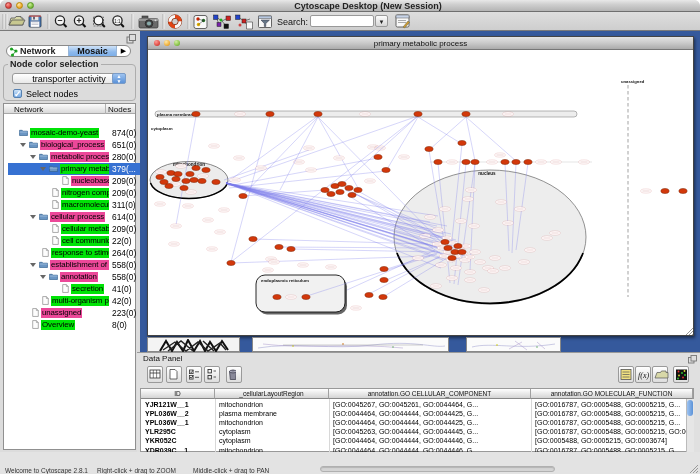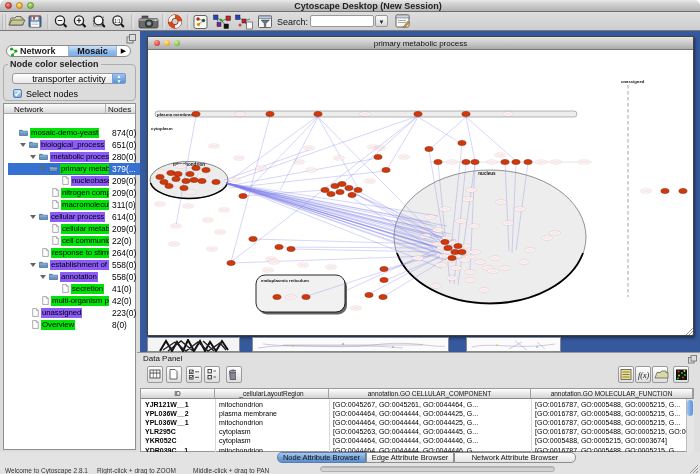--- a/index.html
+++ b/index.html
@@ -26,21 +26,21 @@
 #grouplbl{left:8px;top:28px;font-size:9px;font-weight:bold;color:#222;background:#dcdcdc;padding:0 2px;z-index:5;}
 #combo{left:12px;top:42px;width:114px;height:11px;background:linear-gradient(#ffffff,#e8e8e8);border:1px solid #9a9a9a;border-radius:3px;font-size:9px;color:#000;text-align:center;line-height:10px;}
 #combobtn{left:112px;top:42px;width:14px;height:11px;background:linear-gradient(#9ec3f0,#5b92d8);border:1px solid #7a9cc8;border-radius:2px;color:#fff;font-size:5px;line-height:5px;text-align:center;}
 #checkbox{left:13px;top:58px;width:9px;height:9px;background:linear-gradient(#cce2f8,#77aae4);border:1px solid #5580b0;border-radius:2px;color:#fff;font-size:9px;line-height:9px;font-weight:bold;text-align:center;}
 #checklbl{left:26px;top:58px;font-size:9px;color:#000;}
 #treebox{left:3px;top:72px;width:133px;height:347px;background:#fff;border:1px solid #909090;}
 #treehdr{left:0px;top:0px;width:131px;height:10px;background:linear-gradient(#fbfbfb,#d9d9d9);border-bottom:1px solid #a8a8a8;font-size:8px;color:#111;}
 .trow{left:4px;width:153px;height:12px;margin-top:12px;}
 .tlabel{position:absolute;top:1px;font-size:7.9px;line-height:10px;color:#000;white-space:nowrap;padding:0 1px;letter-spacing:-0.1px;}
 .green{background:#00e306;}
-.red{background:#8b5cf6;}
+.red{background:#ec4899;}
 .tnodes{position:absolute;left:104px;top:1px;font-size:8.4px;line-height:10px;color:#000;white-space:nowrap;}
 .arrow{position:absolute;top:4px;width:0;height:0;border-left:3px solid transparent;border-right:3px solid transparent;border-top:4px solid #666;}
 .folder{position:absolute;top:2px;width:9px;height:7px;}
 .file{position:absolute;top:1px;width:7px;height:9px;}
 
 #mdi{left:140px;top:31px;width:560px;height:321px;background:#35599c;overflow:hidden;}
 #netwin{left:7px;top:5px;width:547px;height:300px;background:#fff;border:1px solid #444;box-shadow:1px 2px 3px rgba(0,0,0,.5);}
 #netwin-tb{left:0;top:0;width:545px;height:13px;background:linear-gradient(#e4e4e4,#cacaca 50%,#ababab);border-bottom:1px solid #777;}
 #netwin-title{width:545px;top:2px;text-align:center;font-size:8px;color:#111;}
 .tl2{width:6px;height:6px;border-radius:50%;top:3px;}
@@ -813,18 +813,13 @@
     <span class="stxt" style="left:193px;">Middle-click + drag to PAN</span>
     <span class="abs" style="left:320px;top:14px;width:235px;height:6px;border:1px solid #b0b0b0;border-radius:3px;background:#d4d4d4;box-shadow:inset 0 1px 1px rgba(0,0,0,0.15);"></span>
     <svg class="abs" style="left:688px;top:12px;" width="11" height="10" viewBox="0 0 11 10">
         <g stroke="#9a9a9a" stroke-width="1">
           <line x1="2" y1="9" x2="10" y2="1"></line>
           <line x1="5" y1="9" x2="10" y2="4"></line>
           <line x1="8" y1="9" x2="10" y2="7"></line>
         </g>
       </svg>
   </div>
-  <div id="btabs" class="abs">
-      <div class="btab abs" style="left:277px;width:89px;background:linear-gradient(#a9c7ea,#6f9fd8 60%,#5f90cf);border-color:#5a7fae;border-radius:5px 0 0 5px;">Node Attribute Browser</div>
-<div class="btab abs" style="left:366px;width:88px;">Edge Attribute Browser</div>
-<div class="btab abs" style="left:454px;width:122px;border-radius:0 5px 5px 0;">Network Attribute Browser</div>
-    </div>
 </div>
 
 </body></html>

